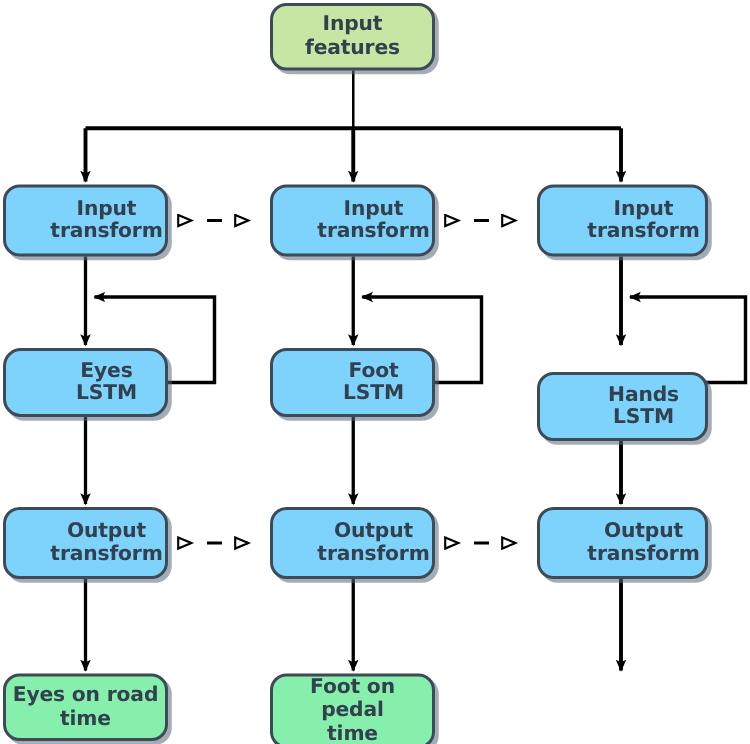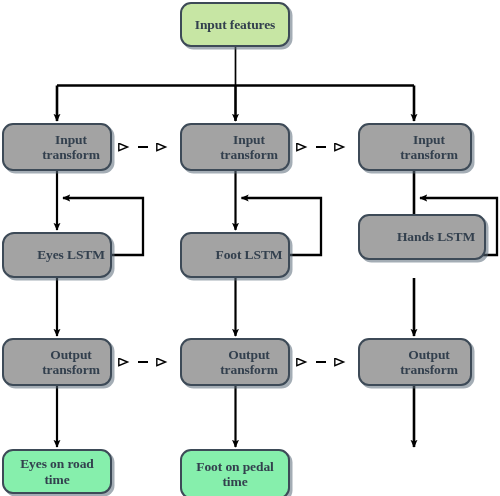--- a/index.html
+++ b/index.html
@@ -33,24 +33,23 @@
     font-size:13.5px;
     line-height:1.12;
     letter-spacing:-0.1px;
     box-shadow:2.5px 2.5px 0 rgba(90,105,120,0.55);
     z-index:3;
   }
   .node .lbl{
     display:block;
     padding:0 4px;
     white-space:pre-line;
-    font-family:Liberation Serif, serif;
   }
   .node.green{ background:#c7e6a4; }
-  .node.blue{  background:#a3a3a3;padding-left:28px; }
+  .node.blue{  background:#7dd3fc;padding-left:28px; }
   .node.orange{background:#86efac; }
 </style>
 </head>
 <body>
 
 <div id="stage">
 
   <svg id="svg-layer" viewBox="0 0 500 496">
     <defs>
       <marker id="arrow-solid" markerWidth="10" markerHeight="10" refX="7.2" refY="4" orient="auto" markerUnits="userSpaceOnUse">
@@ -123,21 +122,21 @@
     <span class="lbl">Input
 transform</span>
   </div>
 
   <div class="node blue" style="left:2px; top:232px; width:110px; height:46px;border-radius:12px;">
     <span class="lbl">Eyes LSTM</span>
   </div>
   <div class="node blue" style="left:180px; top:232px; width:110px; height:46px;">
     <span class="lbl">Foot LSTM</span>
   </div>
-  <div class="node blue" style="left:358px; top:214px; width:128px; height:46px;">
+  <div class="node blue" style="left:358px; top:248px; width:114px; height:46px;">
     <span class="lbl">Hands LSTM</span>
   </div>
 
   <div class="node blue" style="left:2px; top:338px; width:110px; height:48px;">
     <span class="lbl">Output
 transform</span>
   </div>
   <div class="node blue" style="left:180px; top:338px; width:110px; height:48px;">
     <span class="lbl">Output
 transform</span>

